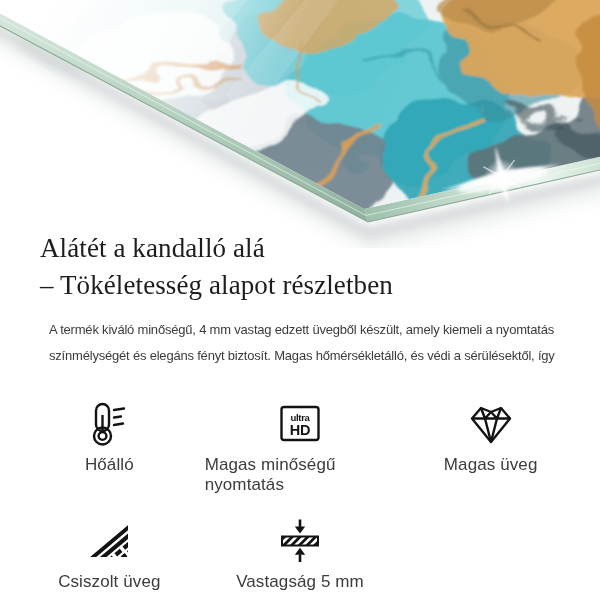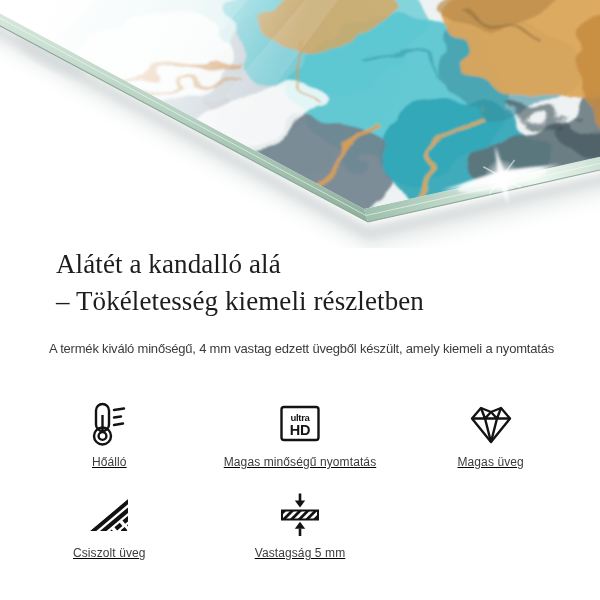--- a/index.html
+++ b/index.html
@@ -4,32 +4,32 @@
 <style>
   html,body{margin:0;padding:0;}
   body{
     width:600px;height:600px;background:#ffffff;overflow:hidden;position:relative;
     font-family:"Liberation Sans","DejaVu Sans",sans-serif;
     -webkit-font-smoothing:antialiased;
   }
   .hero{position:absolute;top:0;left:0;width:600px;height:248px;}
   .content{position:absolute;left:40px;top:230px;width:545px;}
   h1{
-    margin:16px;font-family:"Liberation Serif","DejaVu Serif",serif;
+    margin:0;font-family:"Liberation Serif","DejaVu Serif",serif;
     font-weight:400;font-size:27px;line-height:37px;color:#1d1d1d;letter-spacing:0.1px;
   }
   .desc{margin-top:13px;color:#3b3b3b;font-size:13px;line-height:26px;letter-spacing:-0.2px;}
   .desc div{white-space:nowrap;margin-left:9px;}
   .features{
     position:absolute;left:14px;top:400px;width:572px;
     display:grid;grid-template-columns:repeat(3,1fr);row-gap:22px;
   }
-  .feature{display:flex;flex-direction:column;align-items:center;text-decoration:underline;}
+  .feature{display:flex;flex-direction:column;align-items:center;}
   .icon-box{height:48px;display:flex;align-items:center;justify-content:center;}
-  .feature .label{margin-top:7px;font-size:12px;color:#3c3c3c;letter-spacing:0.1px;}
+  .feature .label{margin-top:7px;font-size:17px;color:#3c3c3c;letter-spacing:0.1px;}
   .ic{stroke:#131313;fill:none;stroke-width:2.4;}
   svg text{font-family:"Liberation Sans","DejaVu Sans",sans-serif;}
 </style>
 </head>
 <body>
 
 <div class="hero">
 <svg width="600" height="248" viewBox="0 0 600 248">
   <defs>
     <clipPath id="panelClip">
@@ -127,24 +127,25 @@
     <path d="M502,145 L497.8,177 L502,206 L506.2,177 Z" fill="#ffffff" opacity="0.9" filter="url(#b2)"></path>
     <path d="M486,163 L502,177 L518,191 M518,163 L502,177 L486,191" stroke="#ffffff" stroke-width="1.6" opacity="0.55"></path>
     <circle cx="502" cy="177" r="3.4" fill="#ffffff"></circle>
   </g>
 </svg>
 </div>
 
 <div class="content">
   <h1>
     <div>Alátét a kandalló alá</div>
-    <div>– Tökéletesség kiemeli részletben</div>
+    <div>– Tökéletesség alapot részletben</div>
   </h1>
   <div class="desc">
     <div>A termék kiváló minőségű, 4 mm vastag edzett üvegből készült, amely kiemeli a nyomtatás</div>
+    <div>színmélységét és elegáns fényt biztosít. Magas hőmérsékletálló, és védi a sérülésektől, így</div>
   </div>
 </div>
 
 <div class="features">
 
   <div class="feature">
     <div class="icon-box">
       <svg width="44" height="46" viewBox="0 0 44 46">
         <rect class="ic" x="9" y="3" width="13" height="27" rx="6.5"></rect>
         <circle class="ic" cx="15.5" cy="35" r="8.5"></circle>

